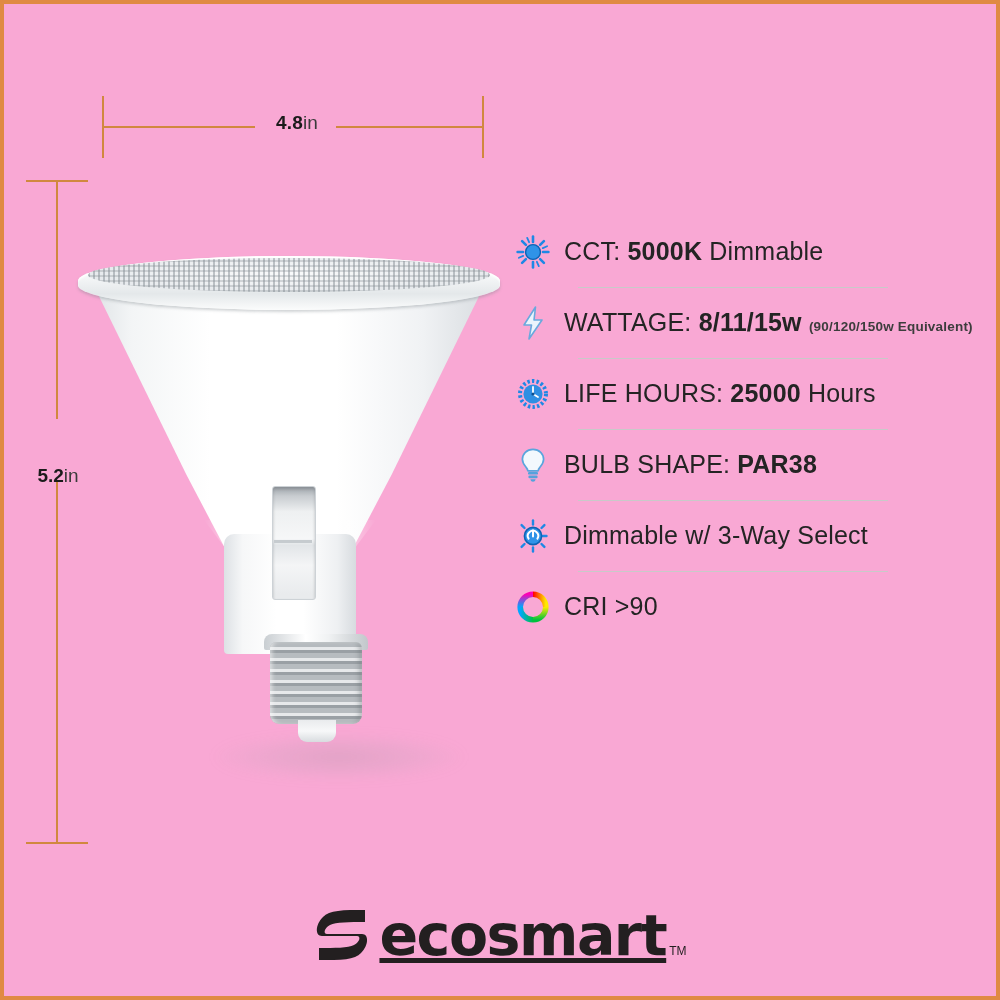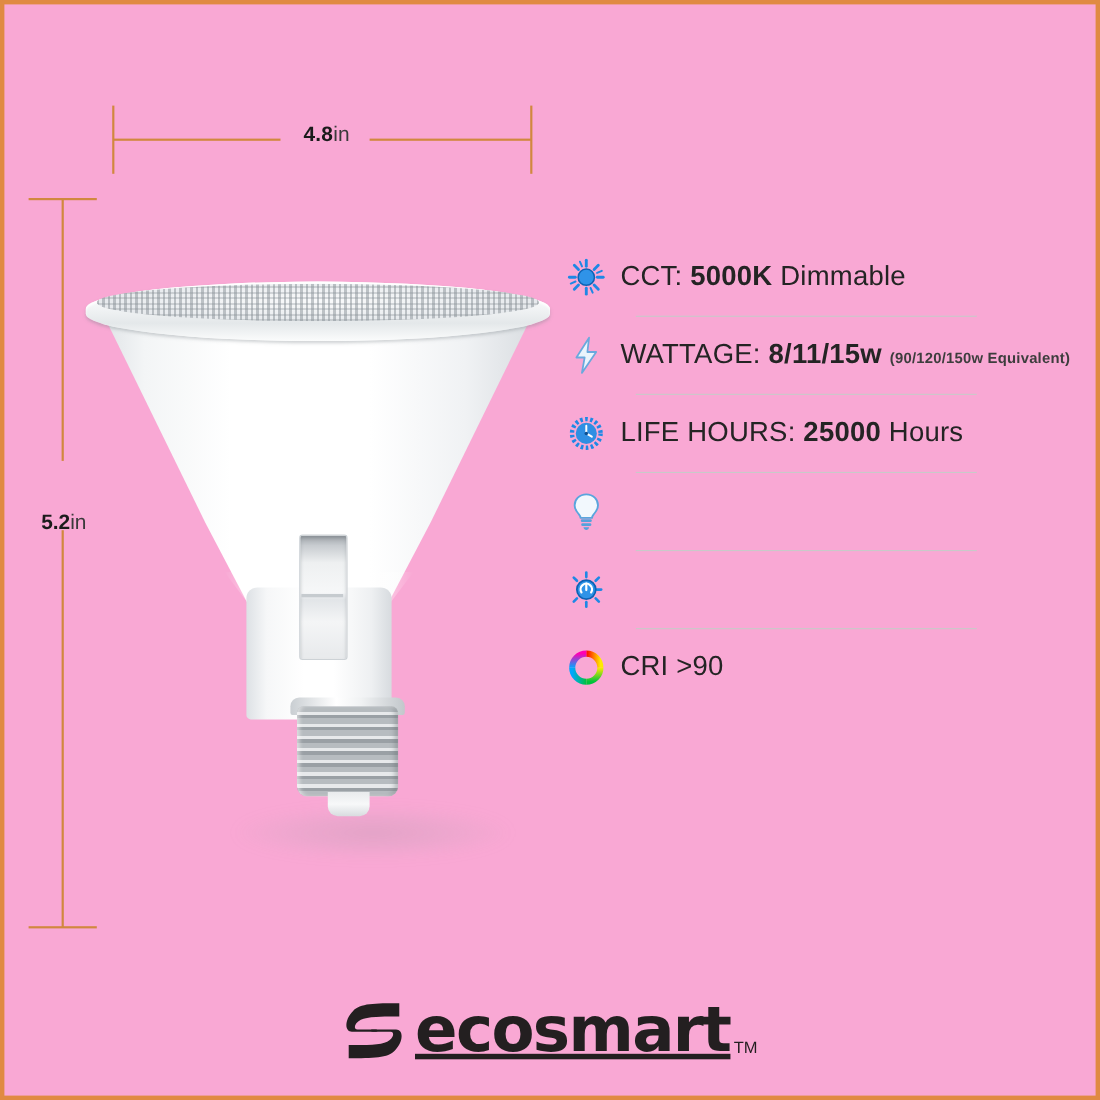--- a/index.html
+++ b/index.html
@@ -139,21 +139,21 @@
     display:flex;align-items:center;justify-content:center;
   }
   #logo-mark{width:58px;height:54px;margin-right:8px;}
   #logo-word{
     font-size:57px;font-weight:bold;color:#231f20;
     letter-spacing:-1.5px;line-height:1;
     font-family:"DejaVu Sans", sans-serif;
     text-decoration:underline;
   }
   #logo-tm{
-    font-size:15px;color:#231f20;align-self:flex-end;
+    font-size:12px;color:#231f20;align-self:flex-end;
     margin-bottom:8px;margin-left:3px;font-weight:normal;margin-top:40px;
   }
 </style>
 </head>
 <body>
 
 <div id="page">
 
   <div class="dimline hguide-tick" id="top-tick-left"></div>
   <div class="dimline hguide-tick" id="top-tick-right"></div>
@@ -246,20 +246,23 @@
 
     <div class="spec-row">
       <div class="spec-icon">
         <svg width="28" height="36" viewBox="0 0 28 36">
           <path d="M14 2.4 C7.6 2.4 3.4 7 3.4 12.3 c0 3.9 2.2 6.2 3.9 8.3 1 1.2 1.4 2 1.5 3.2 h10.4 c.1-1.2 .5-2 1.5-3.2 1.7-2.1 3.9-4.4 3.9-8.3 C24.6 7 20.4 2.4 14 2.4 Z" fill="#f2f8fd" stroke="#5aa5dd" stroke-width="1.7" stroke-linejoin="round"></path>
           <rect x="9" y="25" width="10" height="2.6" rx="1.2" fill="#54a2dc"></rect>
           <rect x="9.4" y="28.6" width="9.2" height="2.6" rx="1.2" fill="#54a2dc"></rect>
           <path d="M11.4 32.3 h5.2 c-.4 1.8 -1.4 2.5 -2.6 2.5 s-2.2 -.7 -2.6 -2.5 Z" fill="#54a2dc"></path>
         </svg>
       </div>
+      <div class="spec-text">
+        <span class="lbl">BULB SHAPE: </span><span class="val">PAR38</span>
+      </div>
     </div>
 
 
     <div class="spec-row">
       <div class="spec-icon">
         <svg width="36" height="36" viewBox="0 0 36 36">
           <g stroke="#1e88e5" stroke-width="2.4" stroke-linecap="round">
             <line x1="18" y1="2.5" x2="18" y2="6.6"></line>
             <line x1="6.6" y1="7.1" x2="9.5" y2="10"></line>
             <line x1="29.4" y1="7.1" x2="26.5" y2="10"></line>
@@ -267,20 +270,23 @@
             <line x1="29.4" y1="28.9" x2="26.5" y2="26"></line>
             <line x1="18" y1="33.5" x2="18" y2="29.4"></line>
             <line x1="6.6" y1="28.9" x2="9.5" y2="26"></line>
           </g>
           <circle cx="18" cy="18" r="8.6" fill="#2f93e8" stroke="#0d63b5" stroke-width="1.6"></circle>
           <g fill="none" stroke="#ffffff" stroke-width="2" stroke-linecap="round">
             <path d="M13.6 20.6 a5.2 5.2 0 1 1 8.8 0"></path>
             <line x1="18" y1="12.6" x2="18" y2="18.4"></line>
           </g>
         </svg>
+      </div>
+      <div class="spec-text">
+        <span class="lbl">Dimmable w/ 3-Way Select</span>
       </div>
     </div>
 
     <div class="spec-row">
       <div class="spec-icon">
         <svg width="34" height="34" viewBox="0 0 34 34">
           <defs>
             <linearGradient id="cw1" x1="0" y1="0" x2="1" y2="0">
               <stop offset="0%" stop-color="#ff0000"></stop>
                 <stop offset="100%" stop-color="#ffea00"></stop>

